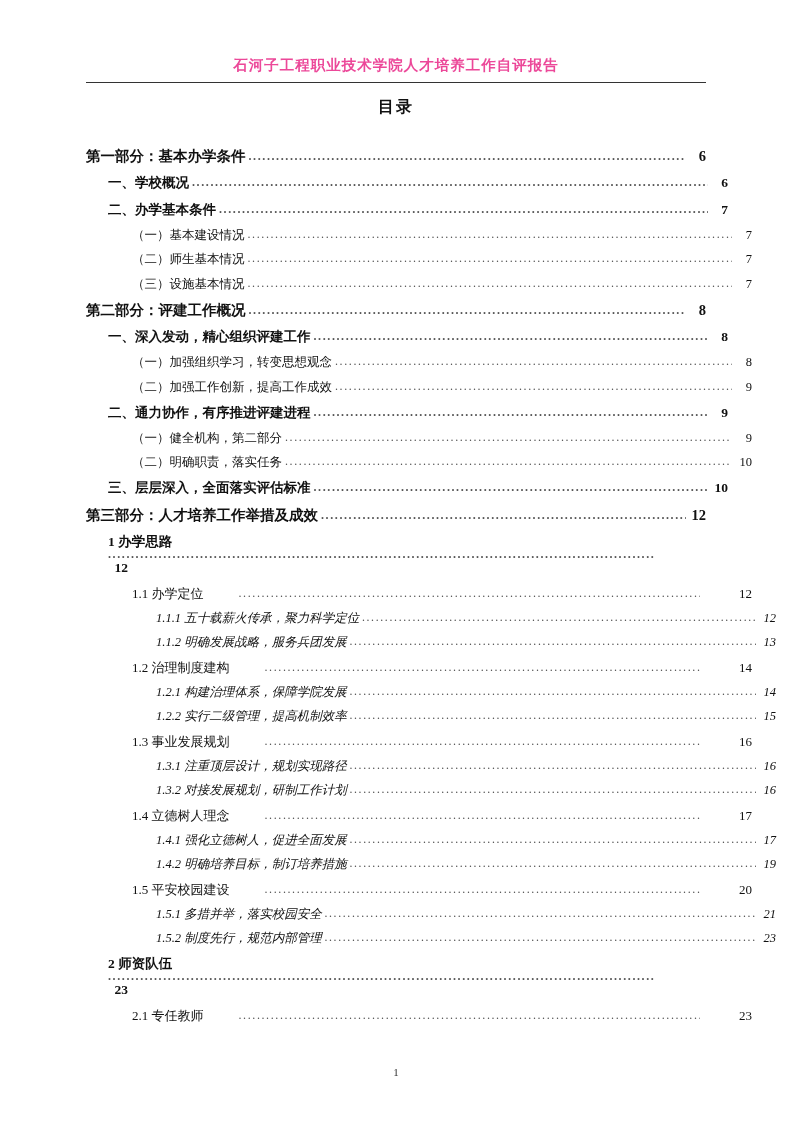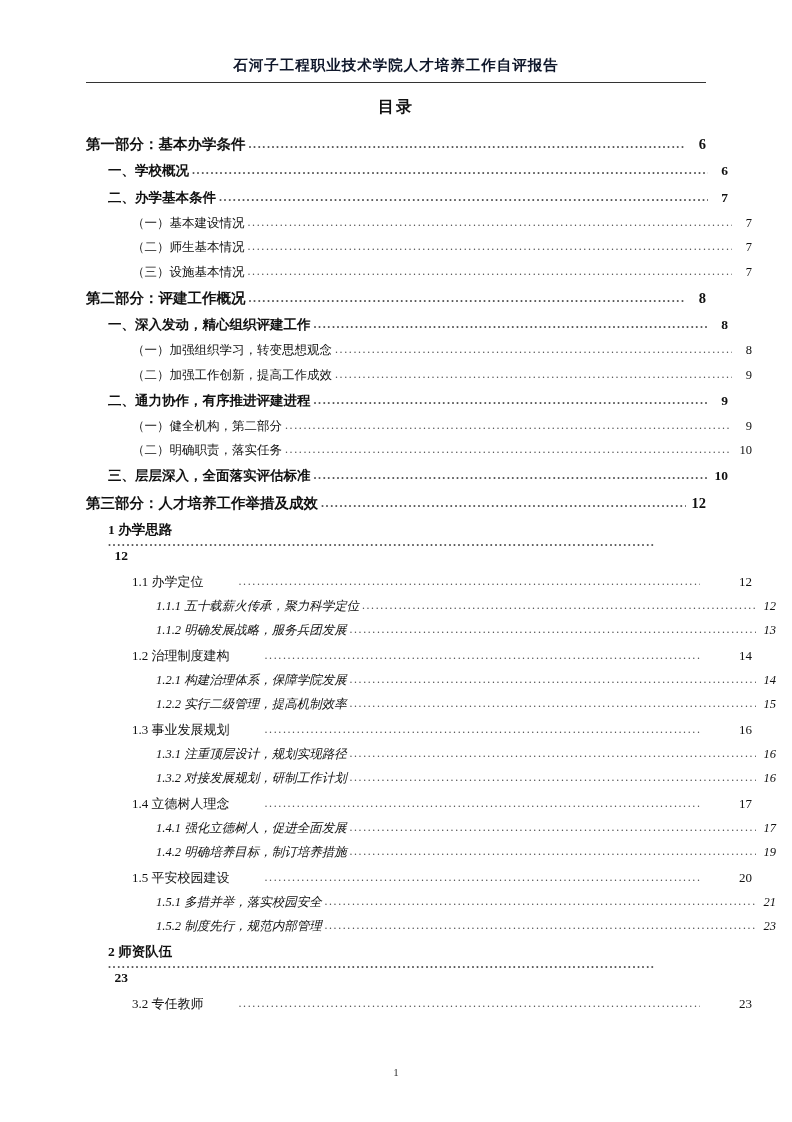--- a/index.html
+++ b/index.html
@@ -20,29 +20,29 @@
     background: #ffffff;
     overflow: hidden;
   }
   .header {
     text-align: center;
     font-size: 14.5px;
     font-weight: bold;
     letter-spacing: 1px;
     padding-bottom: 7px;
     border-bottom: 1.4px solid #333;
-    color: #0f172a;
+    color: #ec4899;
     font-family: "Liberation Serif", "DejaVu Serif", serif;
   }
   .toc-title {
     text-align: center;
     font-size: 16px;
     font-weight: bold;
     margin-top: 14px;
-    margin-bottom: 12px;
+    margin-bottom: 24px;
     letter-spacing: 2px;
     color: #111;
   }
   .toc {
     margin-top: 4px;
   }
   .toc-row {
     display: flex;
     align-items: baseline;
     width: 100%;
@@ -294,21 +294,21 @@
         <span class="toc-label">1.5.2 制度先行，规范内部管理</span>
         <span class="toc-dots">.......................................................................................................................</span>
         <span class="toc-page">23</span>
       </div>
       <div class="toc-row lvl-num1">
         <span class="toc-label">2 师资队伍</span>
         <span class="toc-dots">.......................................................................................................................</span>
         <span class="toc-page">23</span>
       </div>
       <div class="toc-row lvl-num2">
-        <span class="toc-label">3.2  专任教师</span>
+        <span class="toc-label">2.1  专任教师</span>
         <span class="toc-dots">.......................................................................................................................</span>
         <span class="toc-page">23</span>
       </div>
     </div>
 
   <div class="footer">
     <span>1</span>
   </div>
 
 </div>

